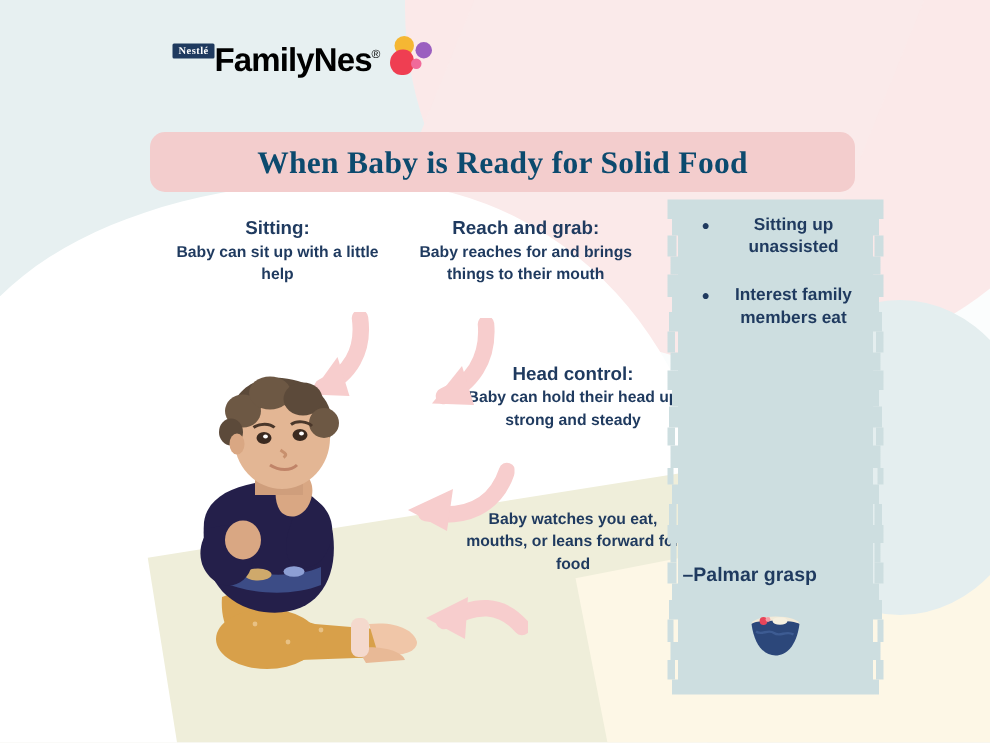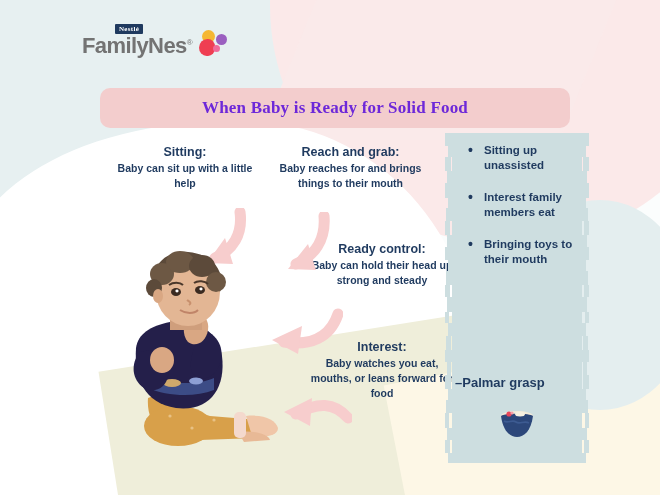--- a/index.html
+++ b/index.html
@@ -59,66 +59,66 @@
     position:absolute; right:-30px; top:200px; width:180px; height:210px;
     background:#e4eeef;
     border-radius:50%;
   }
 
   
   .logo-wrap{
     position:absolute; left:82px; top:24px;
     display:flex; align-items:flex-end; gap:6px;
   }
-  .logo-text-col{ display:flex; flex-direction:column; align-items:flex-start; }
+  .logo-text-col{ display:flex; align-items:flex-start; }
   .logo-nestle{
     font-size:7px; font-weight:bold; letter-spacing:.3px;
     background:#1f3a5f; color:#fff;
     padding:1px 4px 1px 4px; border-radius:1px;
     margin-left:33px; margin-bottom:1px;
     font-family:"Liberation Serif", serif;
   }
   .logo-family{
-    font-size:22px; font-weight:bold; color:#737373;
+    font-size:22px; font-weight:bold; color:#000000;
     letter-spacing:-.6px; line-height:1;
     font-family:"Liberation Sans", sans-serif;
   }
   .logo-family .reg{ font-size:8px; vertical-align:super; font-weight:normal; }
   .logo-mark{ position:relative; width:30px; height:26px; margin-bottom:1px; }
   .lm{ position:absolute; border-radius:50%; }
   .lm-yellow{ width:13px; height:13px; background:#f5b733; left:4px;  top:0px; }
   .lm-purple{ width:11px; height:11px; background:#9b5fc0; left:18px; top:4px; }
   .lm-red   { width:16px; height:17px; background:#ef3e52; left:1px;  top:9px;
               border-radius:60% 50% 50% 55%; }
   .lm-pinkdot{width:7px;  height:7px;  background:#f06a9a; left:15px; top:15px; }
 
   
   .title-banner{
     position:absolute; left:100px; top:88px; width:470px; height:40px;
     background:#f3cdcd; border-radius:10px;
     display:flex; align-items:center; justify-content:center;
   }
   .title-text{
     font-family:"Liberation Serif", serif;
-    font-weight:bold; font-size:17px; color:#6d28d9; letter-spacing:.2px;
+    font-weight:bold; font-size:21px; color:#0c4a6e; letter-spacing:.2px;
   }
 
   
   .info-block{ position:absolute; text-align:center; color:#1f3a5f; }
   .info-title{ font-size:12.5px; font-weight:bold; line-height:1.35; }
   .info-body { font-size:10.5px; font-weight:bold; line-height:1.42; }
 
   #block-sitting { left:110px; top:144px; width:150px; }
   #block-reach   { left:268px; top:144px; width:165px; }
   #block-head    { left:308px; top:241px; width:148px; }
   #block-interest{ left:308px; top:339px; width:148px; }
 
   
   .panel{
-    position:absolute; left:452px; top:133px; width:130px; height:330px;
+    position:absolute; left:452px; top:133px; width:130px; height:330px;text-align:center;
   }
   .panel-body{
     position:absolute; inset:0;
     background:#cddee0;
   }
   .torn{
     position:absolute; top:0; width:7px; height:100%;
     background:
       linear-gradient(#cddee0,#cddee0) left 0    top 0    /7px 13px no-repeat,
       linear-gradient(#cddee0,#cddee0) left 3px  top 13px /4px 11px no-repeat,
@@ -213,26 +213,25 @@
     <div class="info-title">Reach and grab:</div>
     <div class="info-body">Baby reaches for and brings things to their mouth</div>
   </div>
 
   <div class="info-block" id="block-sitting">
     <div class="info-title">Sitting:</div>
     <div class="info-body">Baby can sit up with a little help</div>
   </div>
 
   <div class="info-block" id="block-head">
-    <div class="info-title">Ready control:</div>
+    <div class="info-title">Head control:</div>
     <div class="info-body">Baby can hold their head up strong and steady</div>
   </div>
 
   <div class="info-block" id="block-interest">
-    <div class="info-title">Interest:</div>
     <div class="info-body">Baby watches you eat, mouths, or leans forward for food</div>
   </div>
 
   <svg class="arrow" style="left:185px; top:208px;" width="65" height="70" viewBox="0 0 65 70">
     <path d="M55 4 C58 26, 48 42, 30 50" stroke="#f7cdcd" stroke-width="11" fill="none" stroke-linecap="round"></path>
     <path d="M40 30 L22 55 L48 56 Z" fill="#f7cdcd"></path>
   </svg>
 
   <svg class="arrow" style="left:262px; top:212px;" width="70" height="70" viewBox="0 0 70 70">
     <path d="M62 4 C64 28, 52 44, 34 52" stroke="#f7cdcd" stroke-width="11" fill="none" stroke-linecap="round"></path>
@@ -300,21 +299,20 @@
     <path d="M62 62 C68 66, 76 66, 80 62" stroke="#c08468" stroke-width="2" fill="none"></path>
   </svg>
 
   <div class="panel">
     <div class="torn torn-left"></div>
     <div class="torn torn-right"></div>
     <div class="panel-body">
       <ul class="panel-list">
         <li>Sitting up unassisted</li>
         <li>Interest family members eat</li>
-        <li>Bringing toys to their mouth</li>
       </ul>
       <div class="palmar">–Palmar grasp</div>
 
       <svg class="bowl" viewBox="0 0 42 34">
         <ellipse cx="21" cy="11" rx="16" ry="5" fill="#f2ead8"></ellipse>
         <path d="M5 11 C8 8, 34 8, 37 11 C35 26, 28 32, 21 32 C14 32, 7 26, 5 11 Z" fill="#2c477a"></path>
         <path d="M8 16 C12 19, 16 14, 20 17 C24 20, 28 15, 33 18" stroke="#3d5b92" stroke-width="1.6" fill="none"></path>
         <ellipse cx="24" cy="9" rx="5" ry="2.5" fill="#f6f0e0"></ellipse>
         <circle cx="13" cy="9" r="2.6" fill="#e8455a"></circle>
         <circle cx="16" cy="8" r="1.6" fill="#f4a0a8"></circle>

